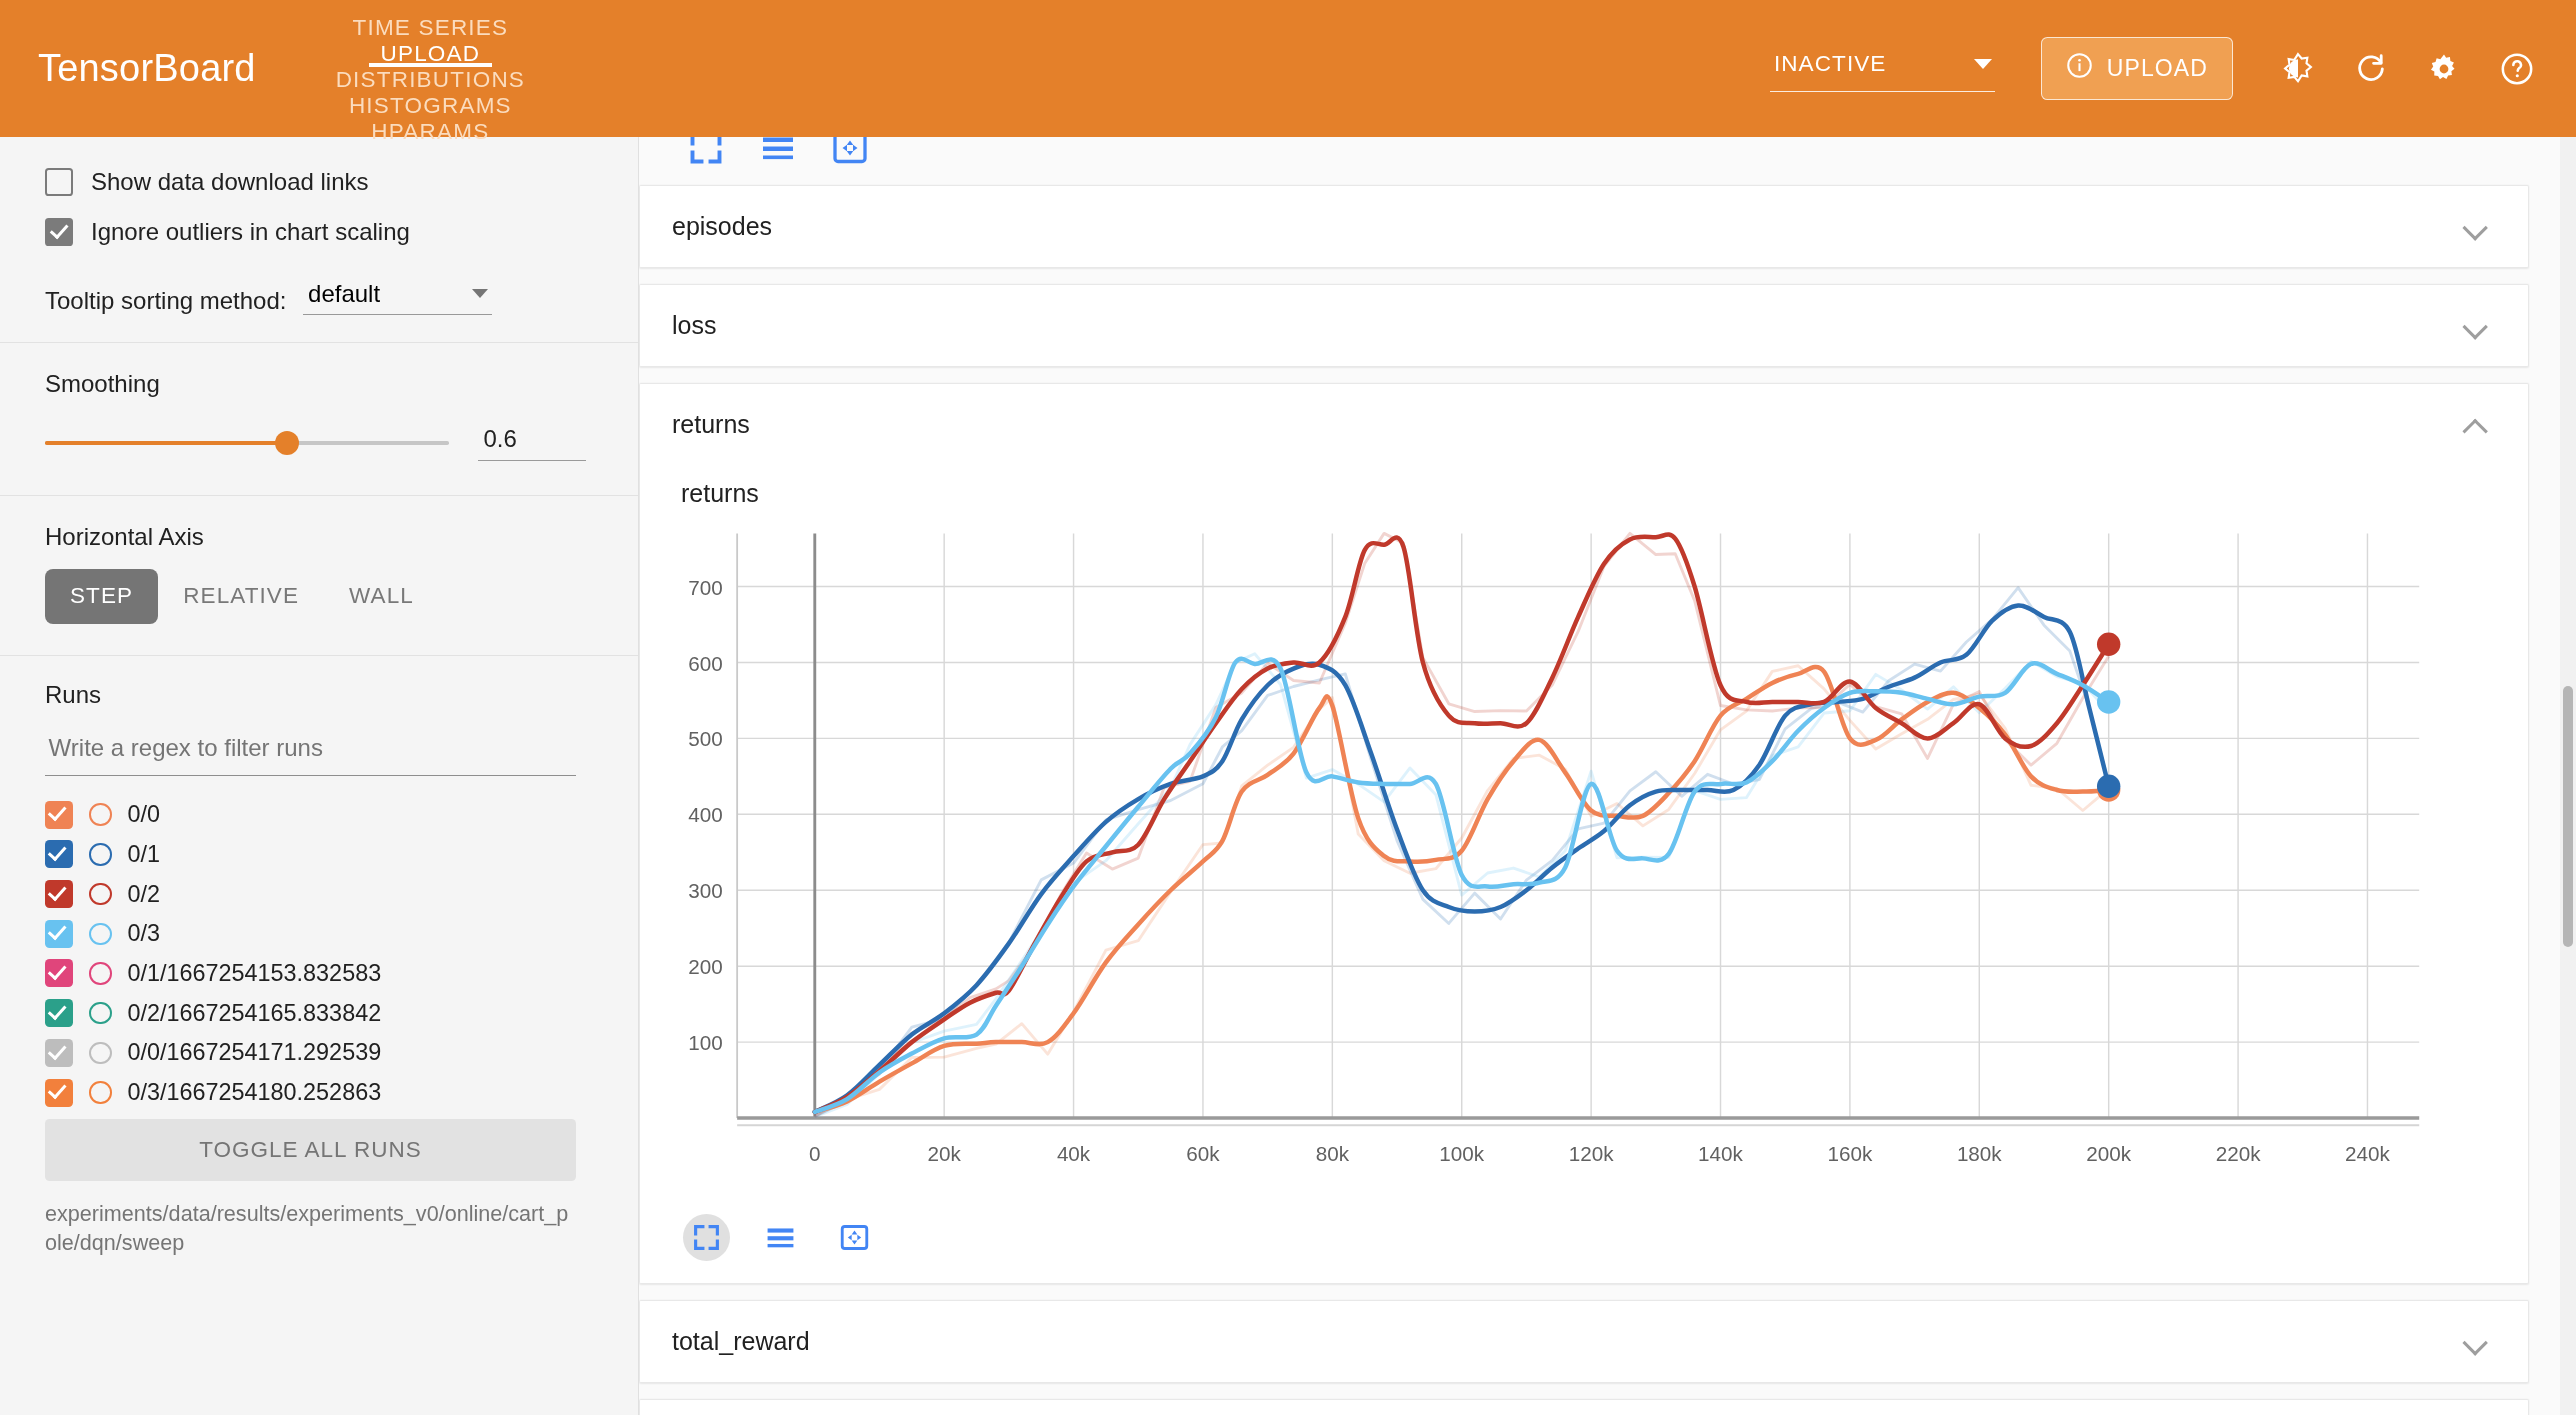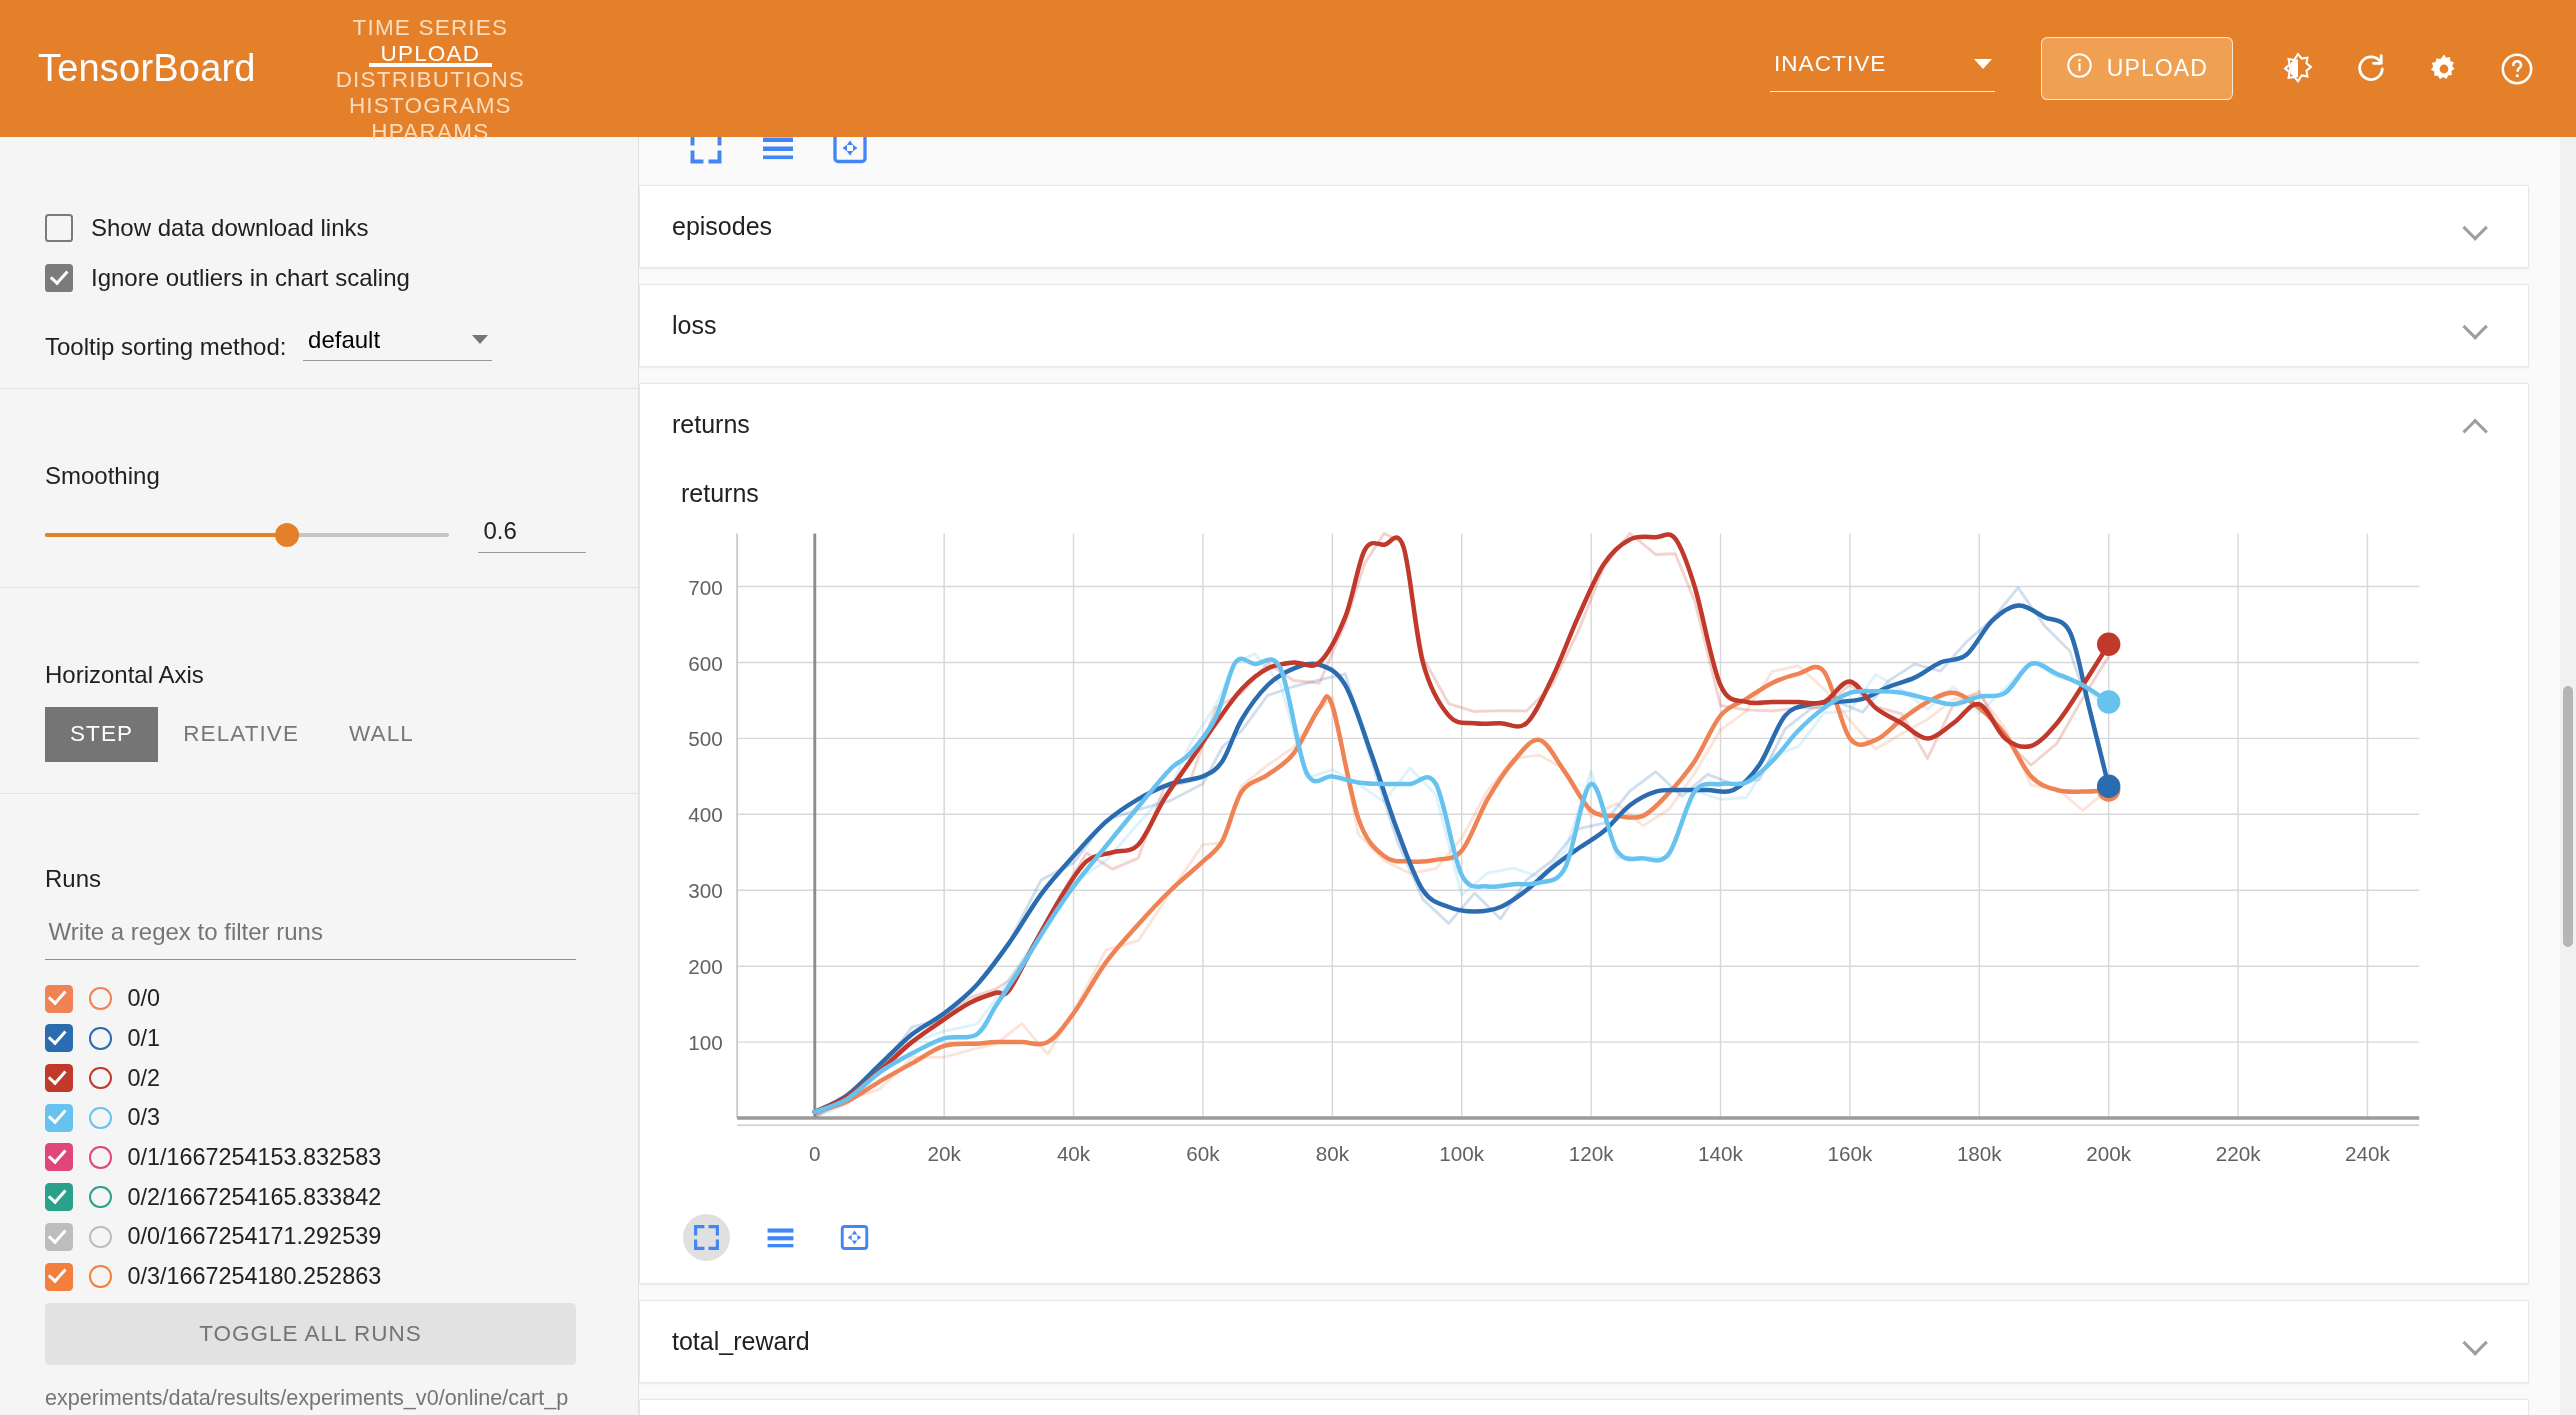--- a/index.html
+++ b/index.html
@@ -102,21 +102,21 @@
   
   .sidebar {
     width: 639px;
     min-width: 639px;
     background: #f5f5f5;
     border-right: 0.9px solid #e0e0e0;
     padding: 0;
     overflow: hidden;
     position: relative;
   }
-  .sb-section { padding: 23.4px 52px 23.4px 45px; margin-top: 46px; }
+  .sb-section { padding: 23.4px 52px 23.4px 45px; }
   .sb-divider { height: 0.9px; background: #e2e2e2; margin: 0 0px; }
   .chk-row {
     display: flex;
     align-items: center;
     gap: 18px;
     margin-bottom: 21.6px;
     cursor: pointer;
   }
   .chk-row:last-child { margin-bottom: 0; }
   .chk-box {
@@ -200,21 +200,21 @@
     color: #212121;
     padding: 0 3.6px 7.2px 5.4px;
     text-align: left;
   }
   .haxis-btns { display: flex; align-items: center; gap: 0; margin-top: 3.6px; }
   .haxis-btn {
     font-size: 22.5px;
     letter-spacing: 1.1px;
     color: #787878;
     padding: 14.4px 25px;
-    border-radius: 0;
+    border-radius: 8px;
     cursor: pointer;
     white-space: nowrap;
   }
   .haxis-btn.active { background: #757575; color: #fff; }
   .runs-filter {
     border-bottom: 0.9px solid #8e8e8e;
     padding: 5.4px 3.6px 12.6px 3.6px;
     margin-bottom: 25px;
   }
   .runs-filter-text { font-size: 24px; color: #757575; }

